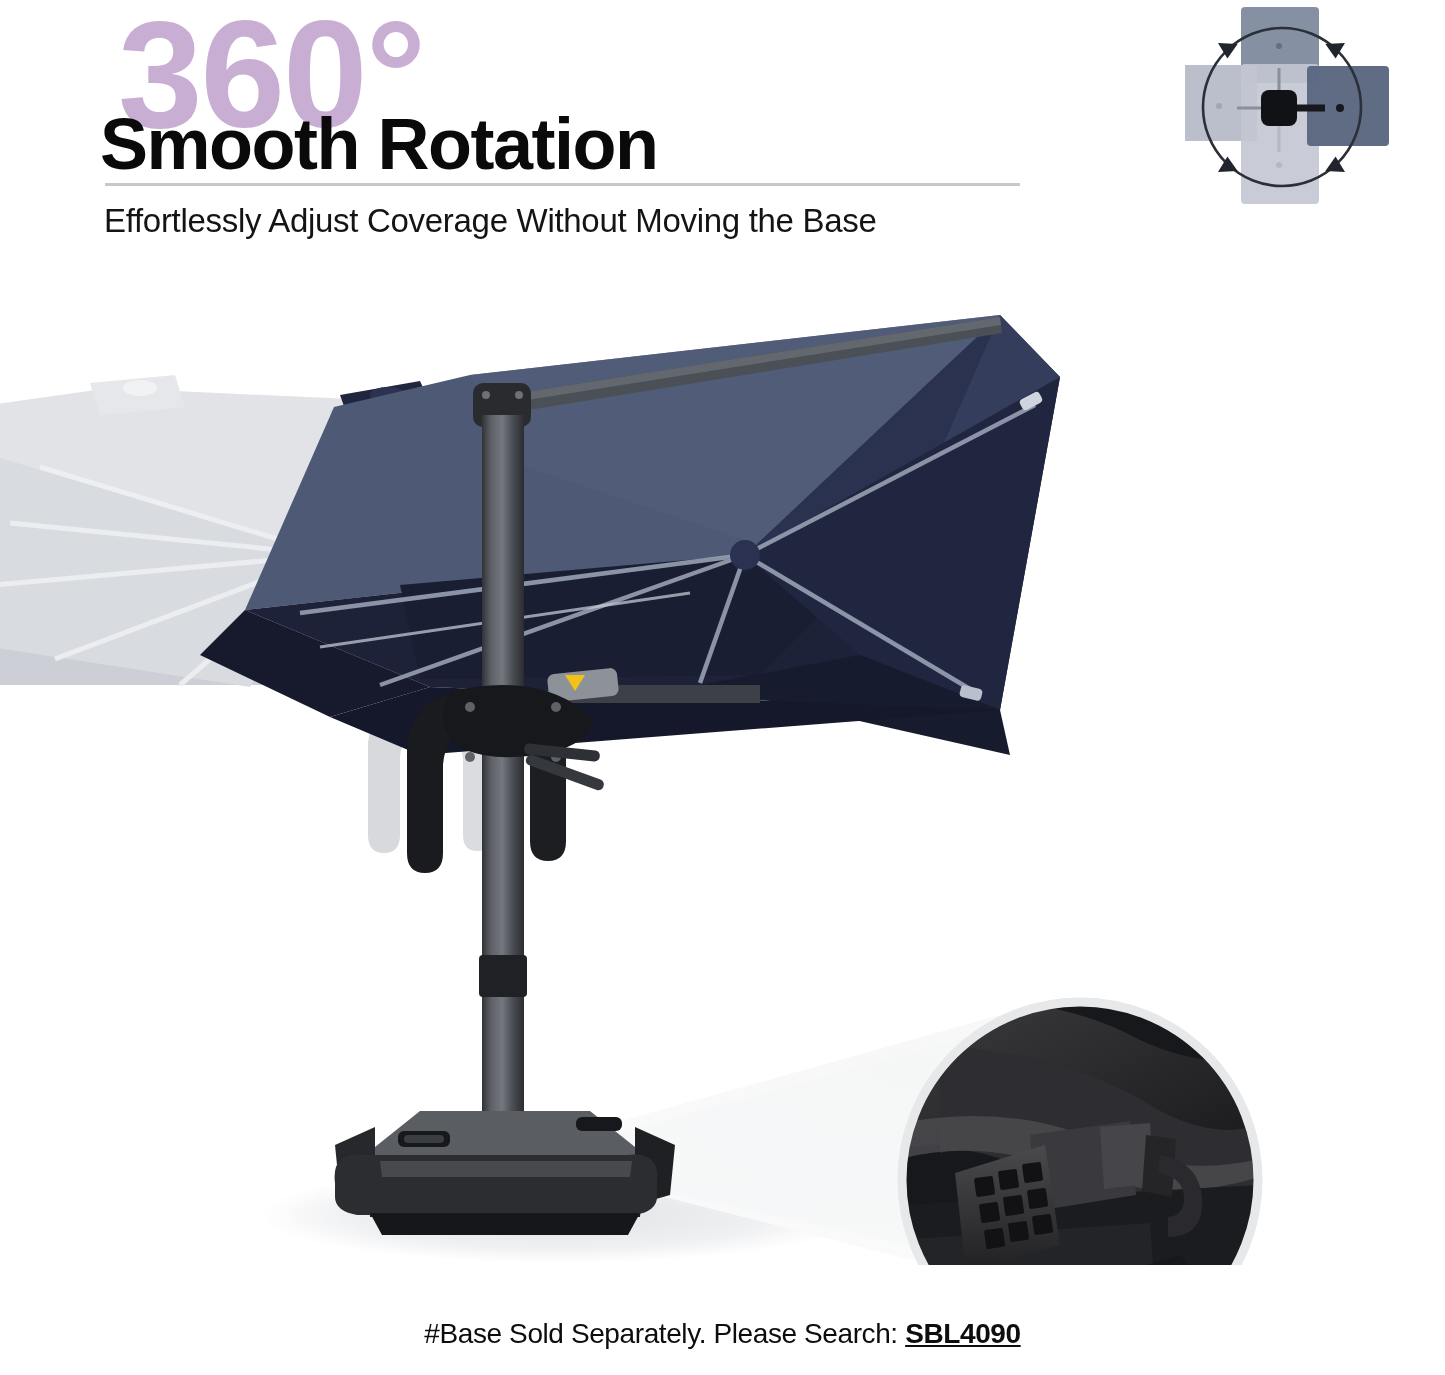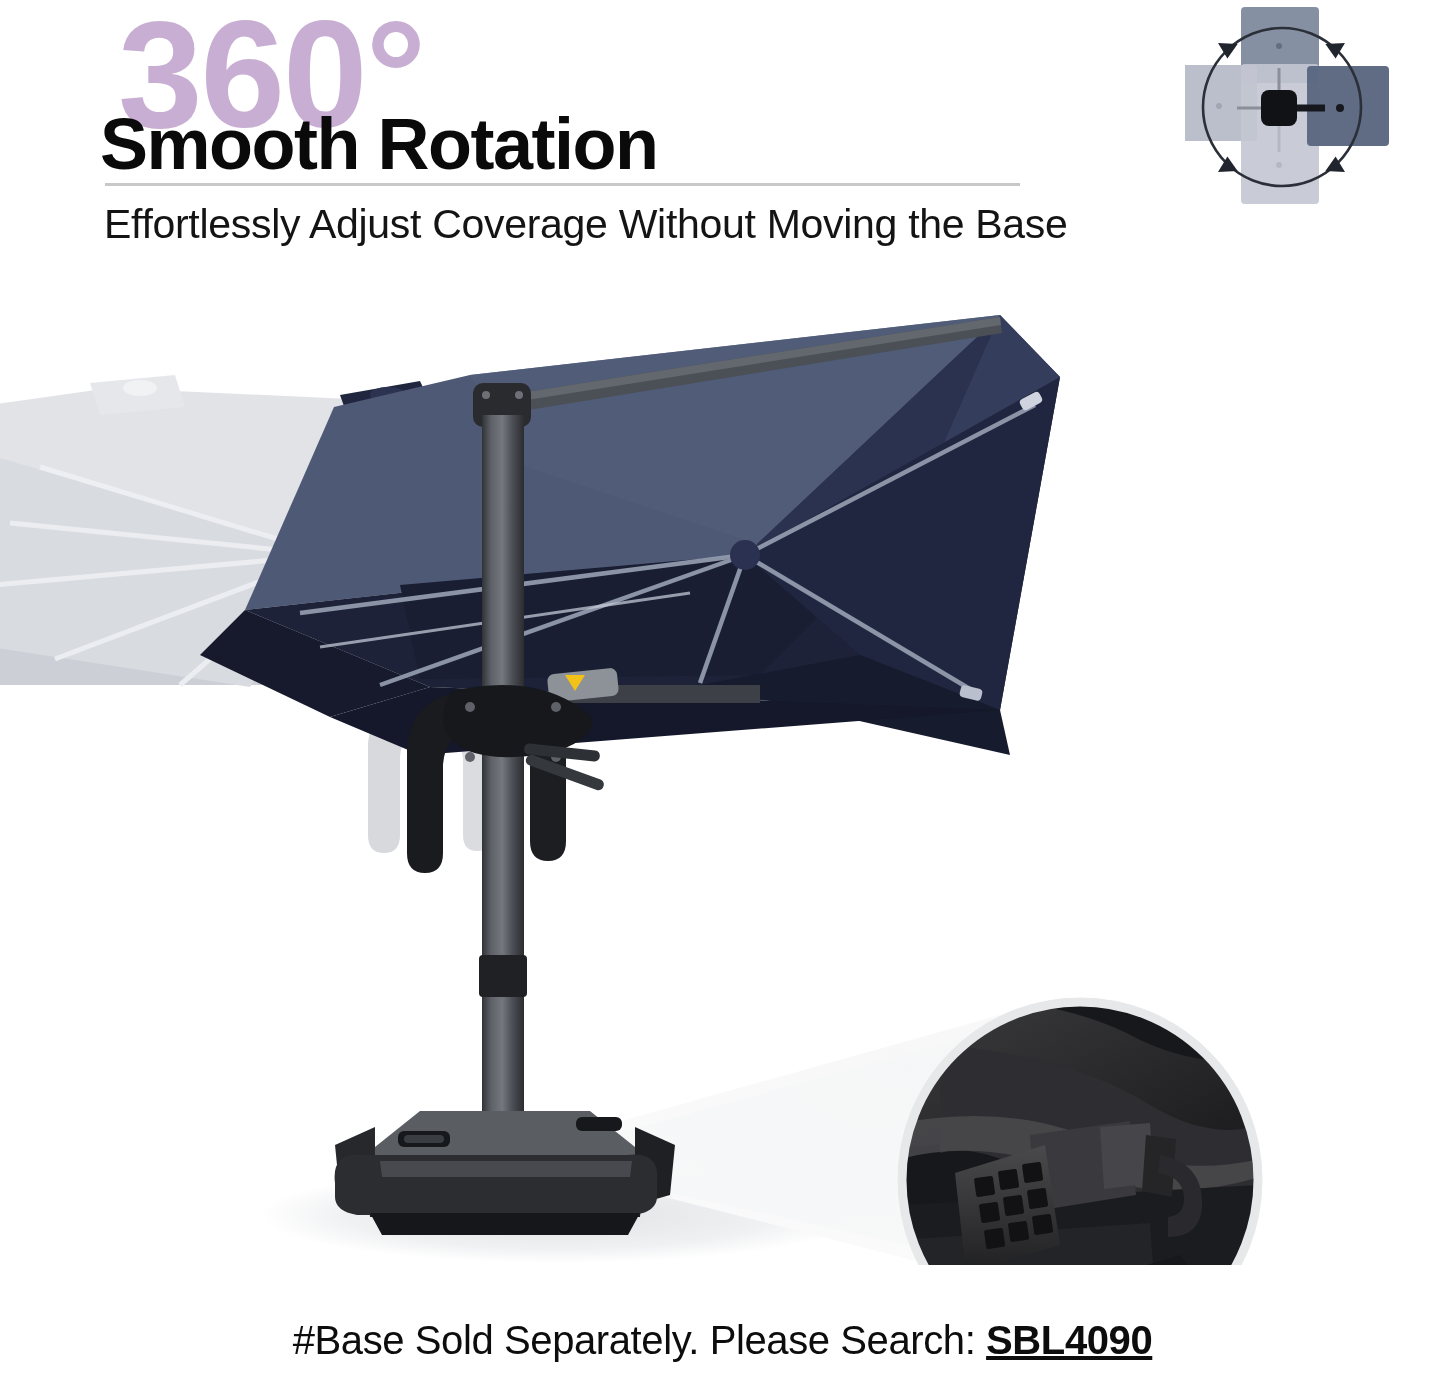--- a/index.html
+++ b/index.html
@@ -24,34 +24,34 @@
     position:absolute;left:100px;top:92px;
     font-size:72px;font-weight:bold;line-height:1;
     color:#0a0a0a;letter-spacing:-1.5px;white-space:nowrap;
   }
   .hdiv{
     position:absolute;left:105px;top:167px;
     width:915px;height:3px;background:#c8c8c8;
   }
   .subline{
     position:absolute;left:104px;top:188px;
-    font-size:41px;font-weight:normal;line-height:1;
+    font-size:33px;font-weight:normal;line-height:1;
     color:#141414;white-space:nowrap;letter-spacing:-0.3px;
   }
 
   
   .roticon{position:absolute;left:1185px;top:2px;width:215px;height:215px;}
 
   
   .art{position:absolute;left:0;top:255px;width:1445px;height:1010px;}
 
   
   .footer{
     position:absolute;left:0;top:1318px;width:1445px;
-    text-align:center;font-size:40px;color:#0d0d0d;
+    text-align:center;font-size:28px;color:#0d0d0d;
     letter-spacing:-0.4px;white-space:nowrap;
   }
   .footer .sku{font-weight:bold;text-decoration:underline;}
 </style>
 </head>
 <body>
 
 <div class="stage">
 
   <div class="header">

